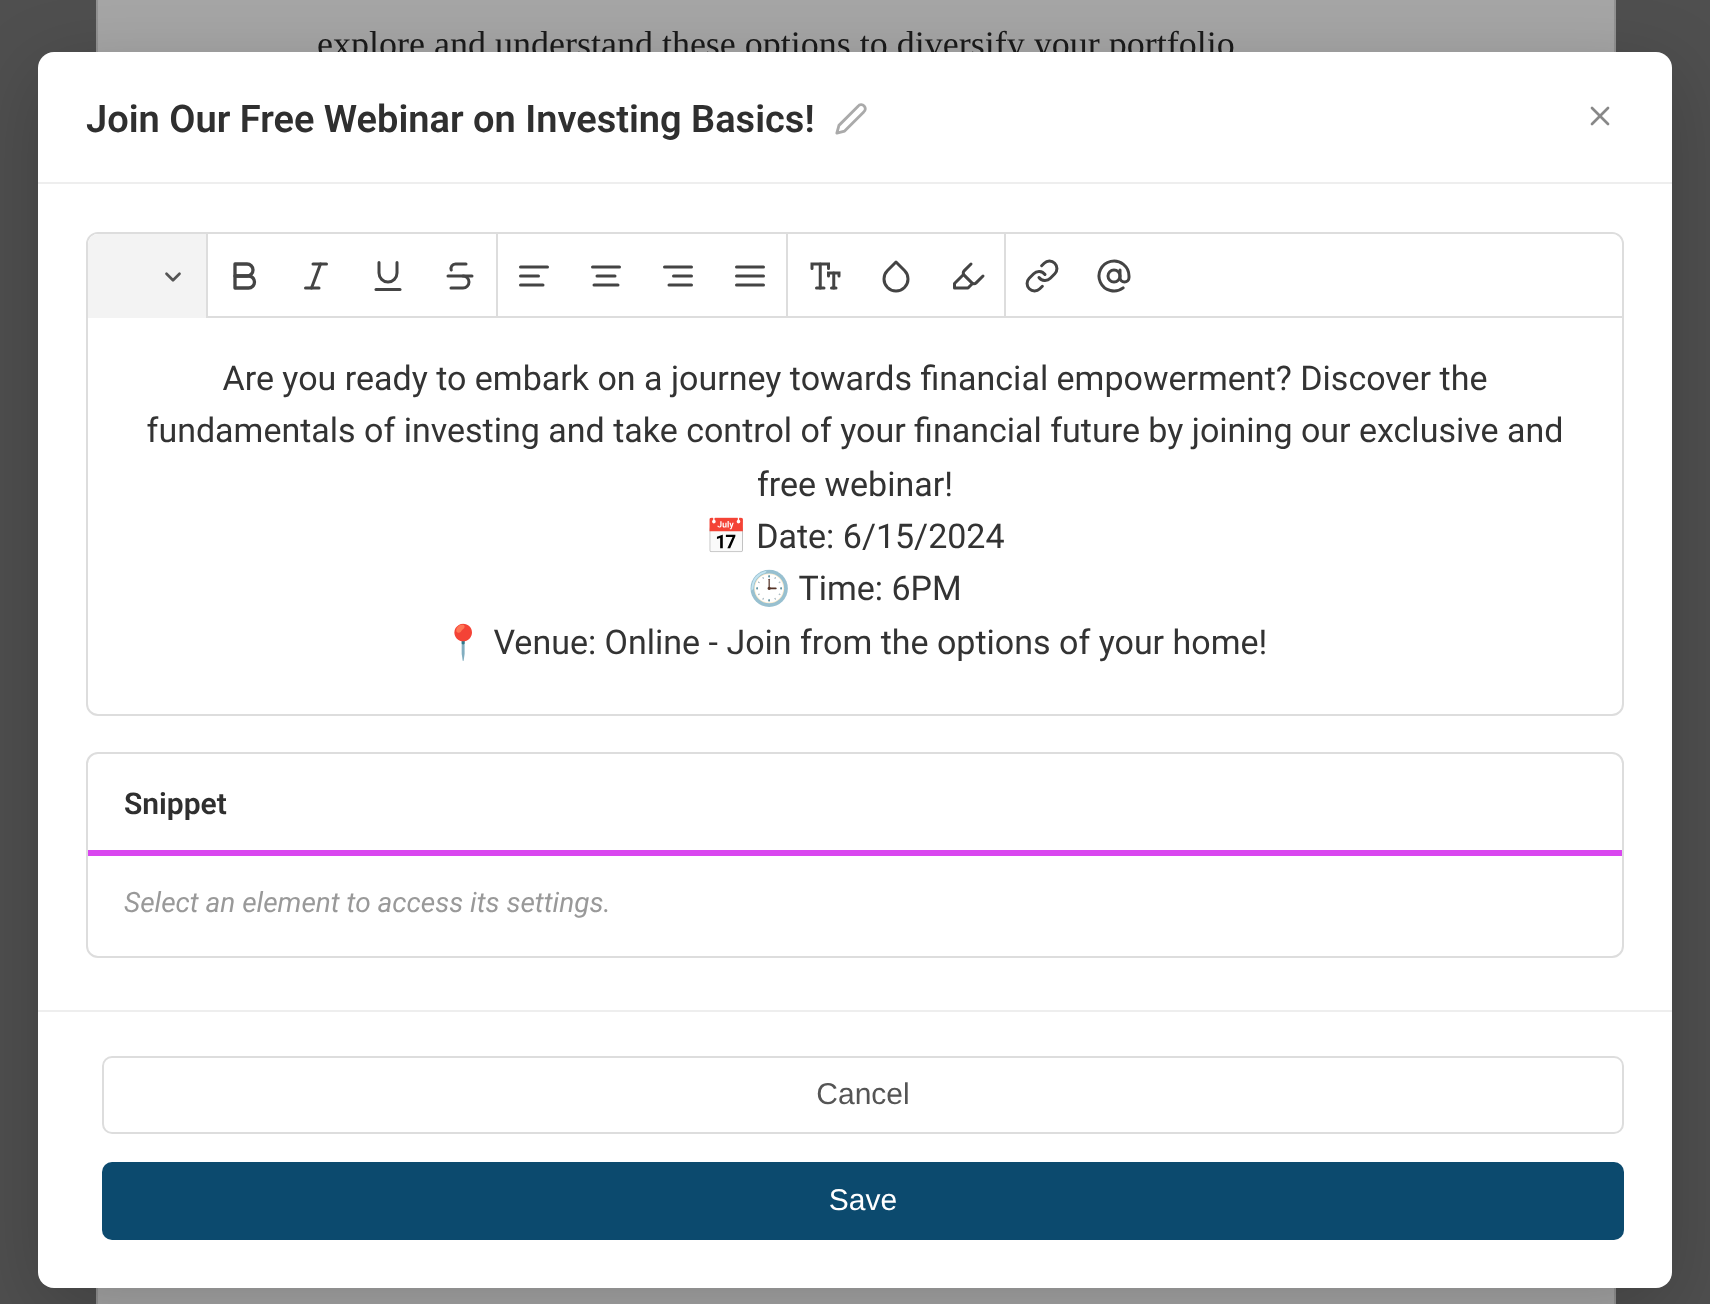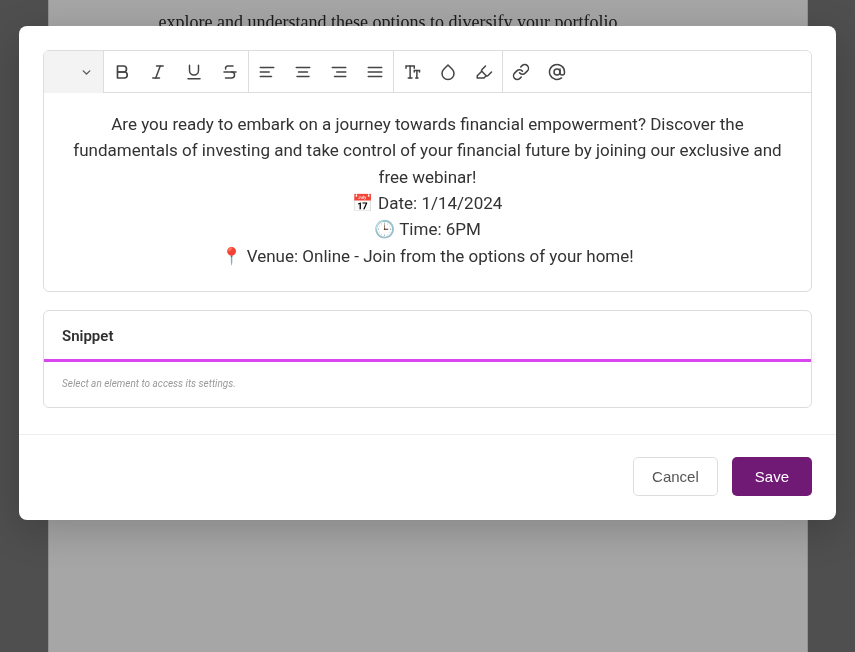--- a/index.html
+++ b/index.html
@@ -156,64 +156,79 @@
     }
     .snippet-header {
       padding: 16px 18px 14px 18px;
       font-size: 15px;
       font-weight: 600;
       color: #2f2f2f;
       border-bottom: 3px solid #d946ef;
     }
     .snippet-body {
       padding: 16px 18px 18px 18px;
-      font-size: 10px;
+      font-size: 14px;
       color: #999;
       font-style: italic;
     }
     .modal-footer {
       display: flex;
       justify-content: flex-end;
       gap: 14px;
       padding: 22px 24px 24px 32px;
       border-top: 1px solid #eee;
       margin-top: 26px;
+      flex-direction: column;
     }
     .btn {
       padding: 10px 18px;
       font-size: 15px;
       border-radius: 5px;
       cursor: pointer;
       border: 1px solid transparent;
       background: none;
     }
     .btn-cancel {
       border: 1px solid #ddd;
       color: #555;
       background: #fff;
     }
     .btn-save {
-      background: #701a75;
+      background: #0c4a6e;
       color: #fff;
       font-weight: 500;
       padding: 10px 22px;
     }
   </style>
 </head>
 <body>
 
 <div class="background-page">
   <div class="background-card">
     <div class="bg-text">explore and understand these options to diversify your portfolio</div>
   </div>
 </div>
 
 <div class="overlay"></div>
 
 <div class="modal">
+  <div class="modal-header">
+    <span class="modal-title">Join Our Free Webinar on Investing Basics!</span>
+    <span class="edit-title-icon">
+      <svg viewBox="0 0 24 24" fill="none" stroke="currentColor" stroke-width="2" stroke-linecap="round" stroke-linejoin="round">
+          <path d="M17 3a2.85 2.85 0 1 1 4 4L7.5 20.5 2 22l1.5-5.5L17 3z"></path>
+        </svg>
+    </span>
+    <button class="close-btn">
+      <svg viewBox="0 0 24 24" width="16" height="16" fill="none" stroke="currentColor" stroke-width="2" stroke-linecap="round">
+          <line x1="18" y1="6" x2="6" y2="18"></line>
+          <line x1="6" y1="6" x2="18" y2="18"></line>
+        </svg>
+    </button>
+  </div>
 
   <div class="modal-body">
 
     <div class="editor-box">
       <div class="toolbar">
 
         <div class="tb-dropdown">
           <svg viewBox="0 0 24 24" fill="none" stroke="currentColor" stroke-width="2.5" stroke-linecap="round" stroke-linejoin="round">
               <polyline points="6 9 12 15 18 9"></polyline>
             </svg>
@@ -315,21 +330,21 @@
                 <circle cx="12" cy="12" r="4"></circle>
                 <path d="M16 8v5a3 3 0 0 0 6 0v-1a10 10 0 1 0-3.92 7.94"></path>
               </svg>
           </button>
         </div>
 
       </div>
 
       <div class="editor-content">
         <span class="line">Are you ready to embark on a journey towards financial empowerment? Discover the fundamentals of investing and take control of your financial future by joining our exclusive and free webinar!</span>
-        <span class="line">📅 Date: 1/14/2024</span>
+        <span class="line">📅 Date: 6/15/2024</span>
         <span class="line">🕒 Time: 6PM</span>
         <span class="line">📍 Venue: Online - Join from the options of your home!</span>
       </div>
     </div>
 
     <div class="snippet-box">
       <div class="snippet-header">Snippet</div>
       <div class="snippet-body">Select an element to access its settings.</div>
     </div>
 

